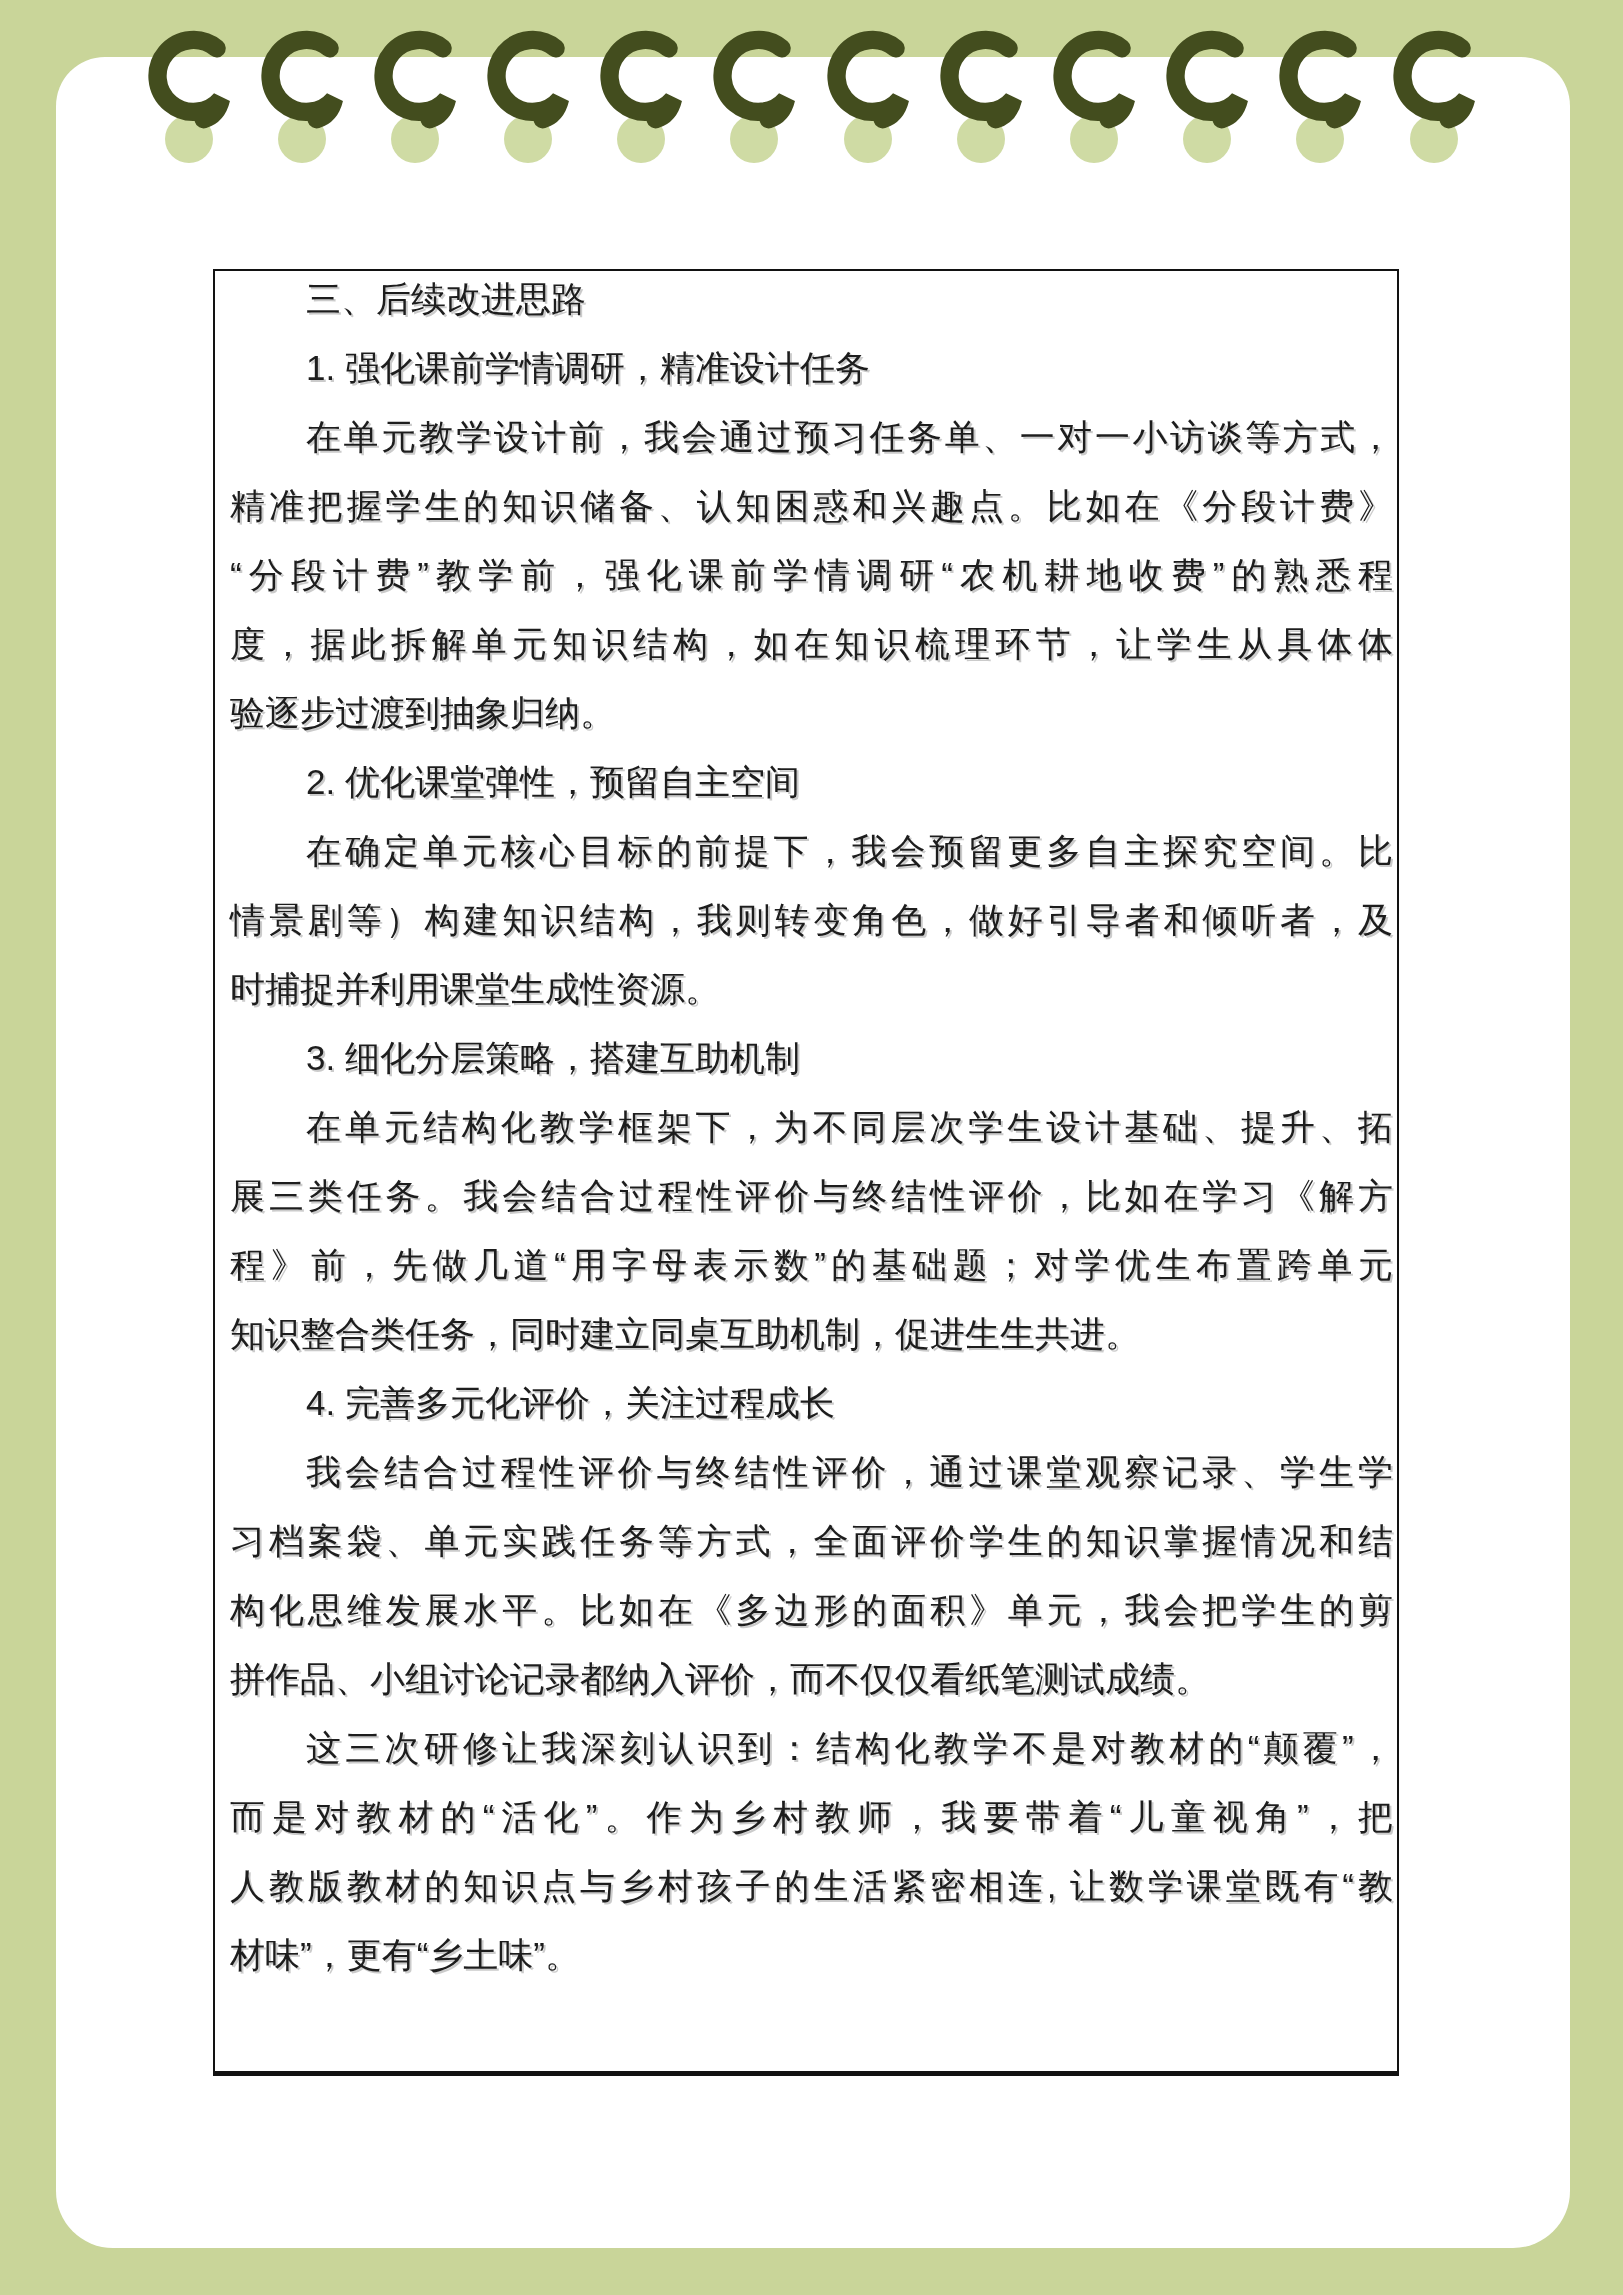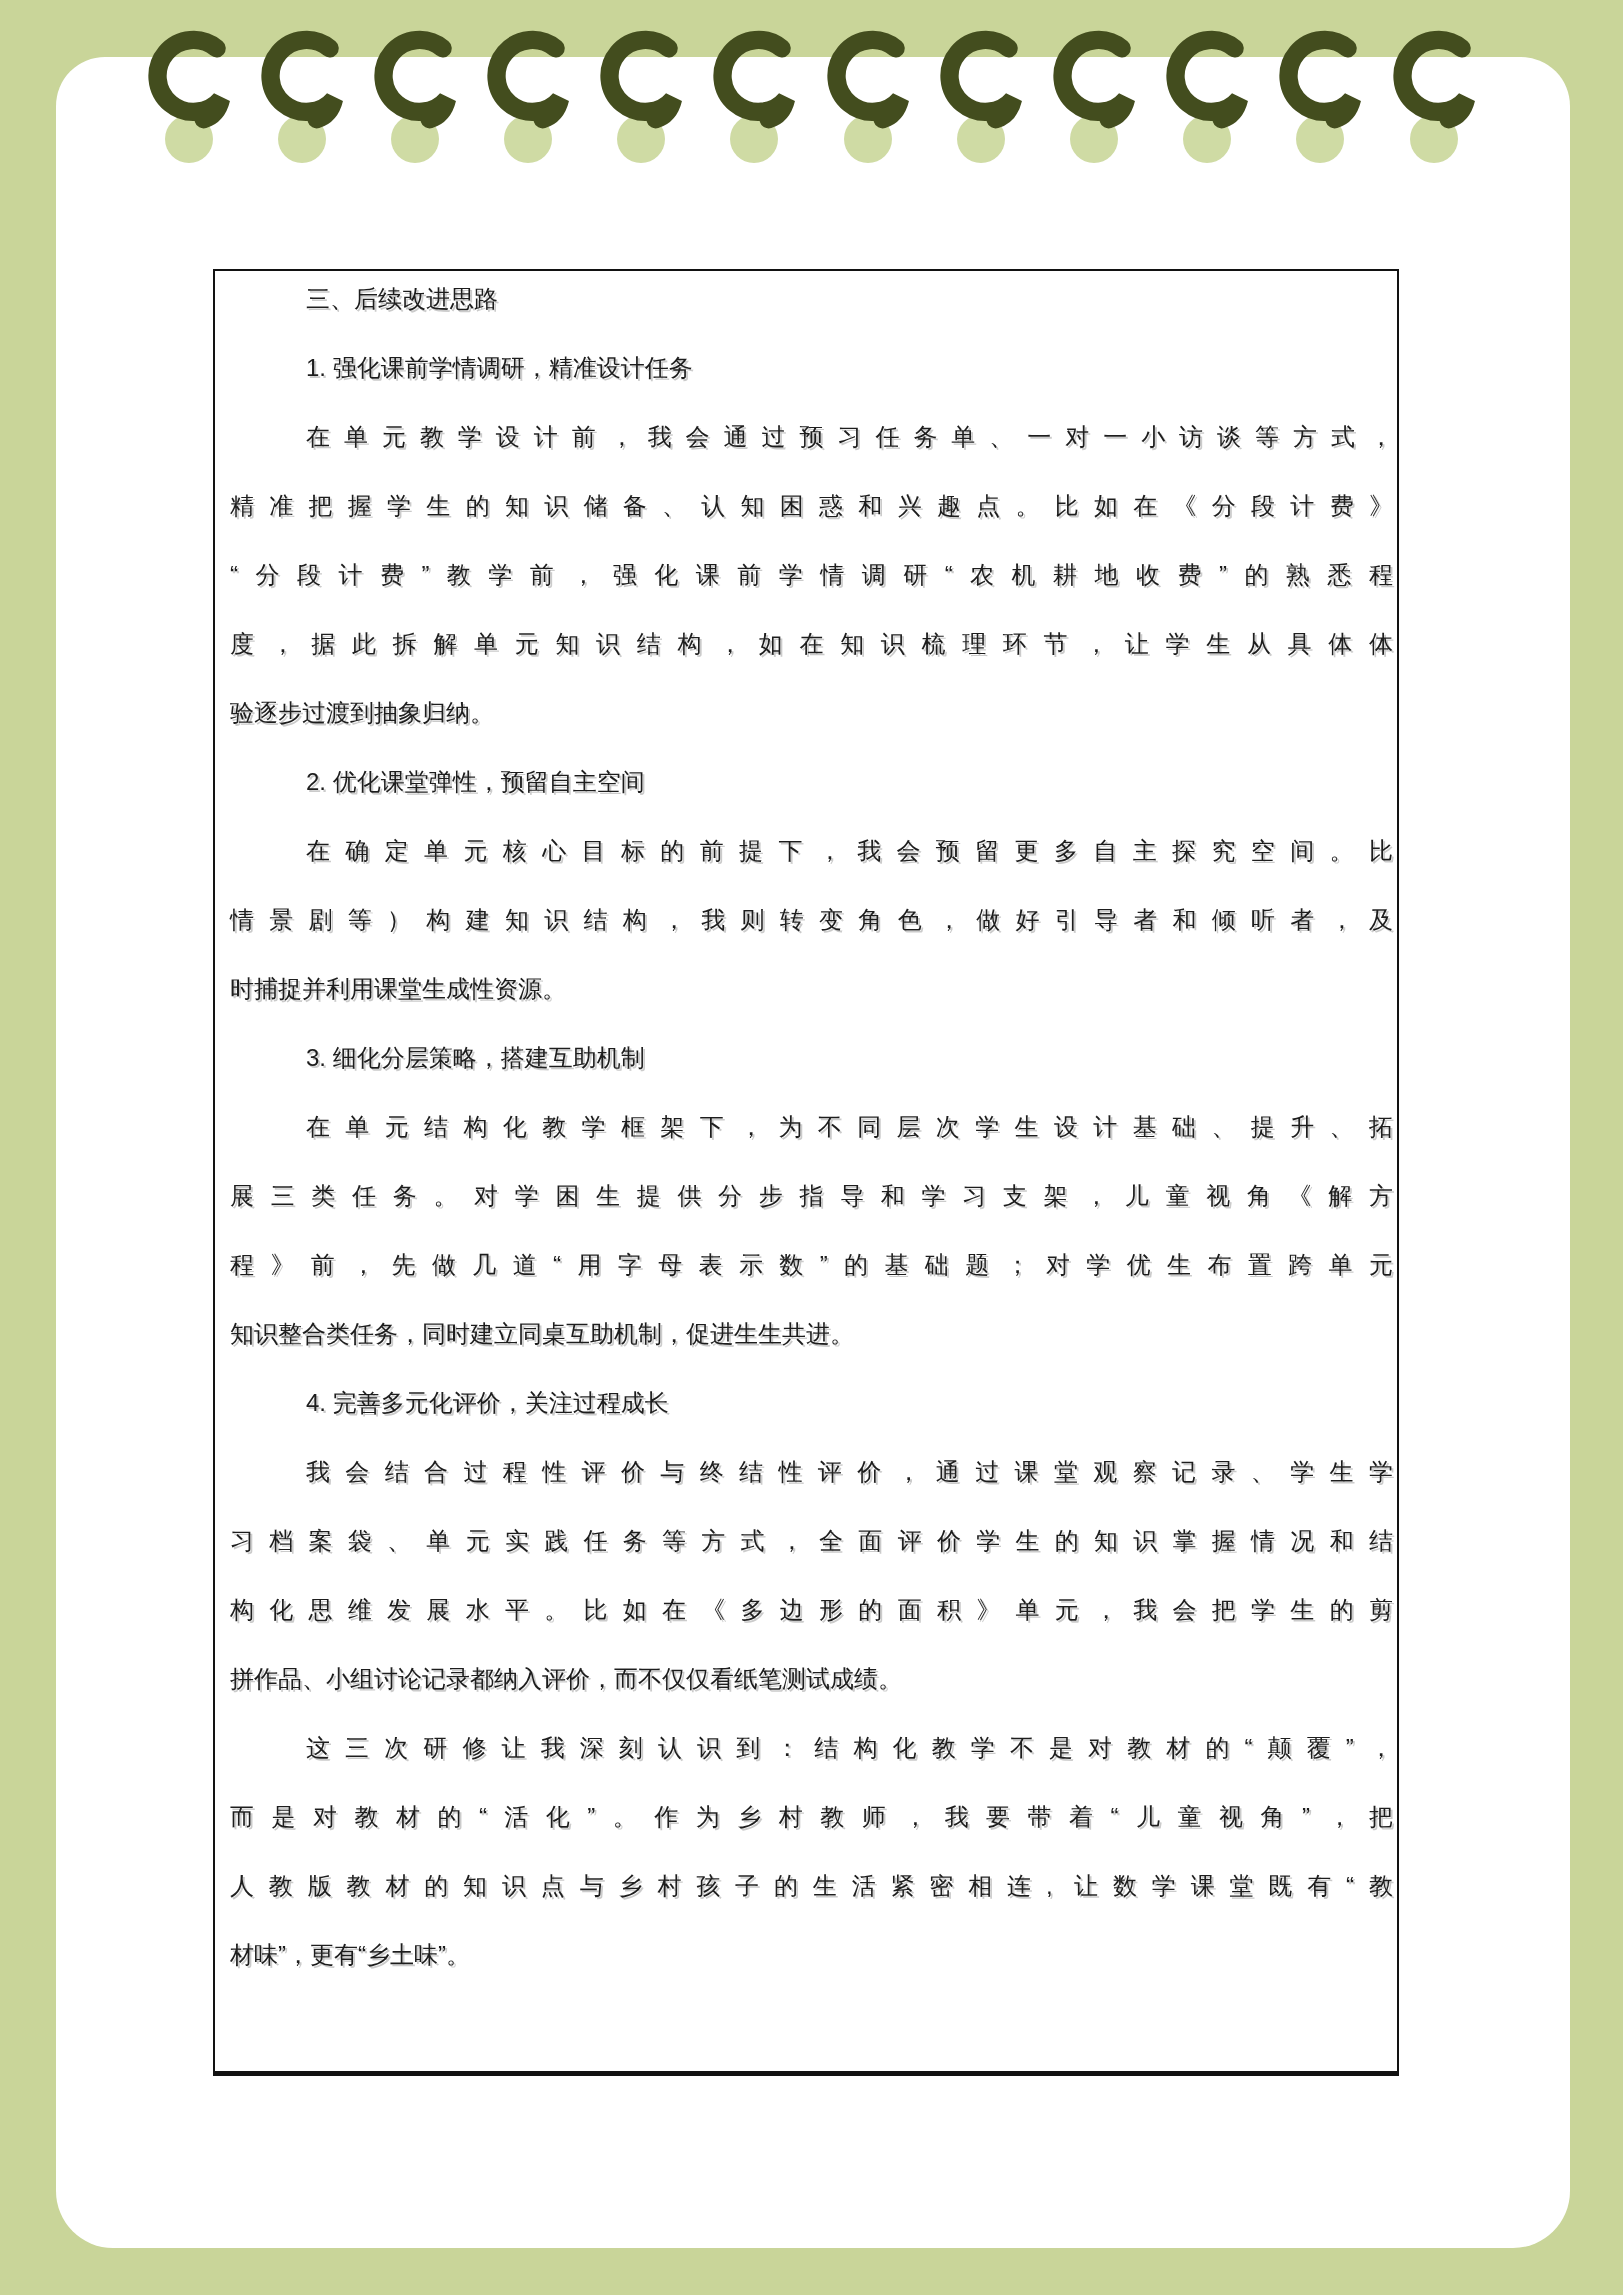--- a/index.html
+++ b/index.html
@@ -39,21 +39,21 @@
     border: 2px solid var(--box-border-color, #111111);
     border-right-width: 2.7px;
     border-bottom-width: 5.5px;
     background: var(--paper-color, #ffffff);
     padding: 0 4.1px 0 15px;
     z-index: 2;
   }
   .document-text { margin-top: -6.8px; }
   .line {
     margin: 0;
-    font-size: 24px;
+    font-size: 35px;
     line-height: 69px;
     color: var(--text-color, #1d1d1d);
     white-space: nowrap;
     text-shadow: 2px 2px 0 rgba(140,140,140,0.45);
     font-family: "Liberation Sans", "DejaVu Sans", sans-serif;
   }
   .line.justify {
     white-space: normal;
     text-align: justify;
     text-align-last: justify;
@@ -149,21 +149,21 @@
       <p class="line justify">精准把握学生的知识储备、认知困惑和兴趣点。比如在《分段计费》</p>
       <p class="line justify">“分段计费”教学前，强化课前学情调研“农机耕地收费”的熟悉程</p>
       <p class="line justify">度，据此拆解单元知识结构，如在知识梳理环节，让学生从具体体</p>
       <p class="line">验逐步过渡到抽象归纳。</p>
       <p class="line indent">2. 优化课堂弹性，预留自主空间</p>
       <p class="line indent justify">在确定单元核心目标的前提下，我会预留更多自主探究空间。比</p>
       <p class="line justify">情景剧等）构建知识结构，我则转变角色，做好引导者和倾听者，及</p>
       <p class="line">时捕捉并利用课堂生成性资源。</p>
       <p class="line indent">3. 细化分层策略，搭建互助机制</p>
       <p class="line indent justify">在单元结构化教学框架下，为不同层次学生设计基础、提升、拓</p>
-      <p class="line justify">展三类任务。对学困生提供分步指导和学习支架，儿童视角《解方</p>
+      <p class="line justify">展三类任务。我会结合过程性评价与终结性评价，比如在学习《解方</p>
       <p class="line justify">程》前，先做几道“用字母表示数”的基础题；对学优生布置跨单元</p>
       <p class="line">知识整合类任务，同时建立同桌互助机制，促进生生共进。</p>
       <p class="line indent">4. 完善多元化评价，关注过程成长</p>
       <p class="line indent justify">我会结合过程性评价与终结性评价，通过课堂观察记录、学生学</p>
       <p class="line justify">习档案袋、单元实践任务等方式，全面评价学生的知识掌握情况和结</p>
       <p class="line justify">构化思维发展水平。比如在《多边形的面积》单元，我会把学生的剪</p>
       <p class="line">拼作品、小组讨论记录都纳入评价，而不仅仅看纸笔测试成绩。</p>
       <p class="line indent justify">这三次研修让我深刻认识到：结构化教学不是对教材的“颠覆”，</p>
       <p class="line justify">而是对教材的“活化”。作为乡村教师，我要带着“儿童视角”，把</p>
       <p class="line justify">人教版教材的知识点与乡村孩子的生活紧密相连, 让数学课堂既有“教</p>

